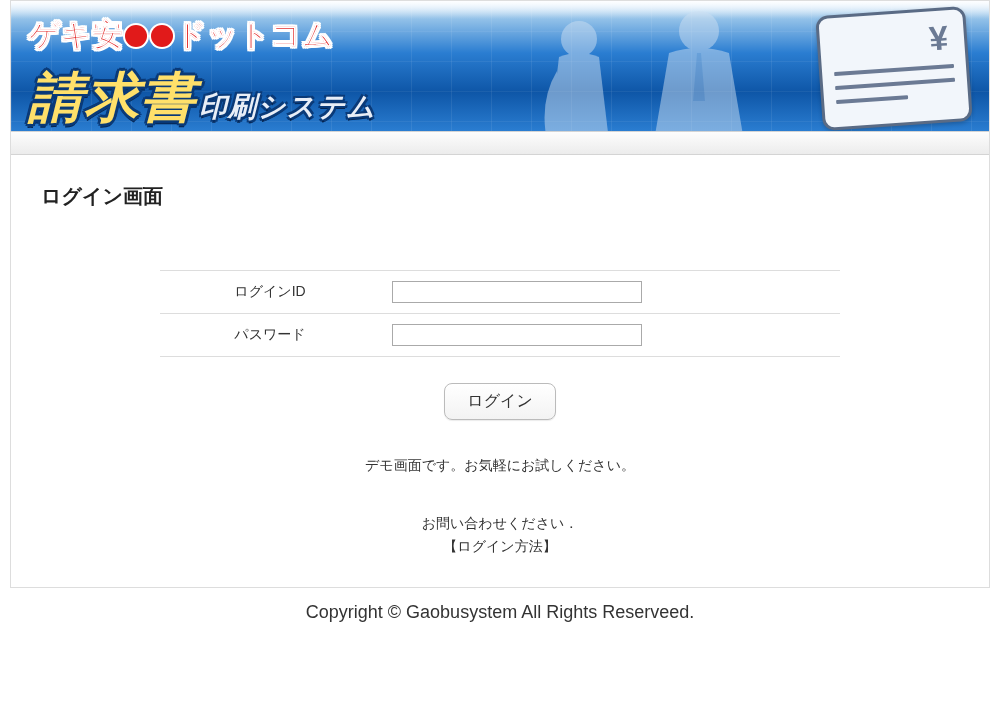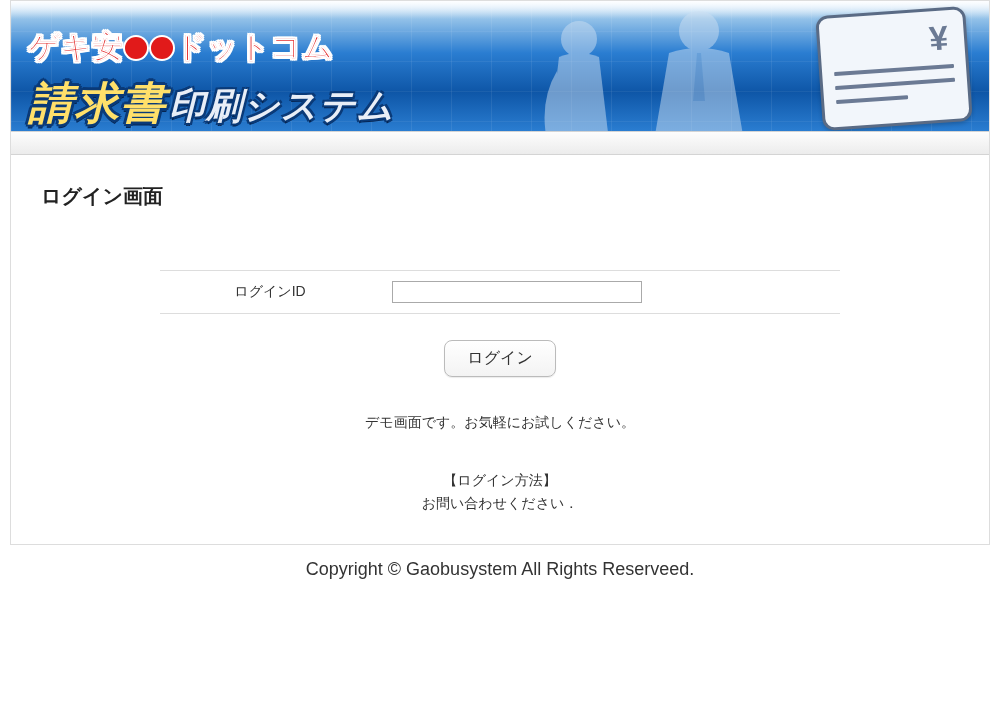--- a/index.html
+++ b/index.html
@@ -70,21 +70,21 @@
   .invoice-card .line {
     height: 4px;
     background: #6b7a94;
     margin-top: 10px;
     border-radius: 1px;
   }
   .invoice-card .line.short { width: 60%; }
   .banner-text {
     position: absolute;
     left: 18px;
-    top: 26px;
+    top: 14px;
   }
   .line1 {
     font-size: 30px;
     font-weight: 900;
     color: #e11a1a;
     letter-spacing: 1px;
     -webkit-text-stroke: 0.5px #fff;
     text-shadow:
       -2px -2px 0 #fff, 2px -2px 0 #fff, -2px 2px 0 #fff, 2px 2px 0 #fff,
       -2px 0 0 #fff, 2px 0 0 #fff, 0 -2px 0 #fff, 0 2px 0 #fff;
@@ -98,32 +98,32 @@
     border-radius: 50%;
     margin: 0 2px;
     vertical-align: -2px;
     box-shadow: 0 0 0 2px #fff;
   }
   .line2 {
     margin-top: 6px;
     white-space: nowrap;
   }
   .line2 .big {
-    font-size: 44px;
+    font-size: 54px;
     font-weight: 900;
     font-style: italic;
     color: #ffe06a;
     letter-spacing: 2px;
     text-shadow:
       -2px -2px 0 #0a3a78, 2px -2px 0 #0a3a78, -2px 2px 0 #0a3a78, 2px 2px 0 #0a3a78,
       -3px 0 0 #0a3a78, 3px 0 0 #0a3a78, 0 -3px 0 #0a3a78, 0 3px 0 #0a3a78,
       0 4px 0 #062551;
   }
   .line2 .small {
-    font-size: 36px;
+    font-size: 28px;
     font-weight: 900;
     font-style: italic;
     color: #e8eef7;
     letter-spacing: 1px;
     text-shadow:
       -2px -2px 0 #0a3a78, 2px -2px 0 #0a3a78, -2px 2px 0 #0a3a78, 2px 2px 0 #0a3a78,
       0 3px 0 #062551;
     margin-left: 2px;
   }
   
@@ -246,29 +246,35 @@
     <h1 class="page-title">ログイン画面</h1>
 
     <table class="form-table">
       <tbody>
           <tr>
         <td class="label">ログインID</td>
         <td>
           <input type="text" value="" style="">
         </td>
       </tr>
+      <tr>
+        <td class="label">パスワード</td>
+        <td>
+          <input type="password" value="" style="">
+        </td>
+      </tr>
     </tbody>
       </table>
 
     <div class="btn-row">
       <button class="login-btn">ログイン</button>
     </div>
 
     <div class="info">
       <div class="demo">デモ画面です。お気軽にお試しください。</div>
+      <div>お問い合わせください．</div>
       <div>【ログイン方法】</div>
-      <div>お問い合わせください．</div>
     </div>
   </div>
 
 </div>
 
 <div class="footer">Copyright © Gaobusystem All Rights Reserveed.</div>
 
 </body></html>

